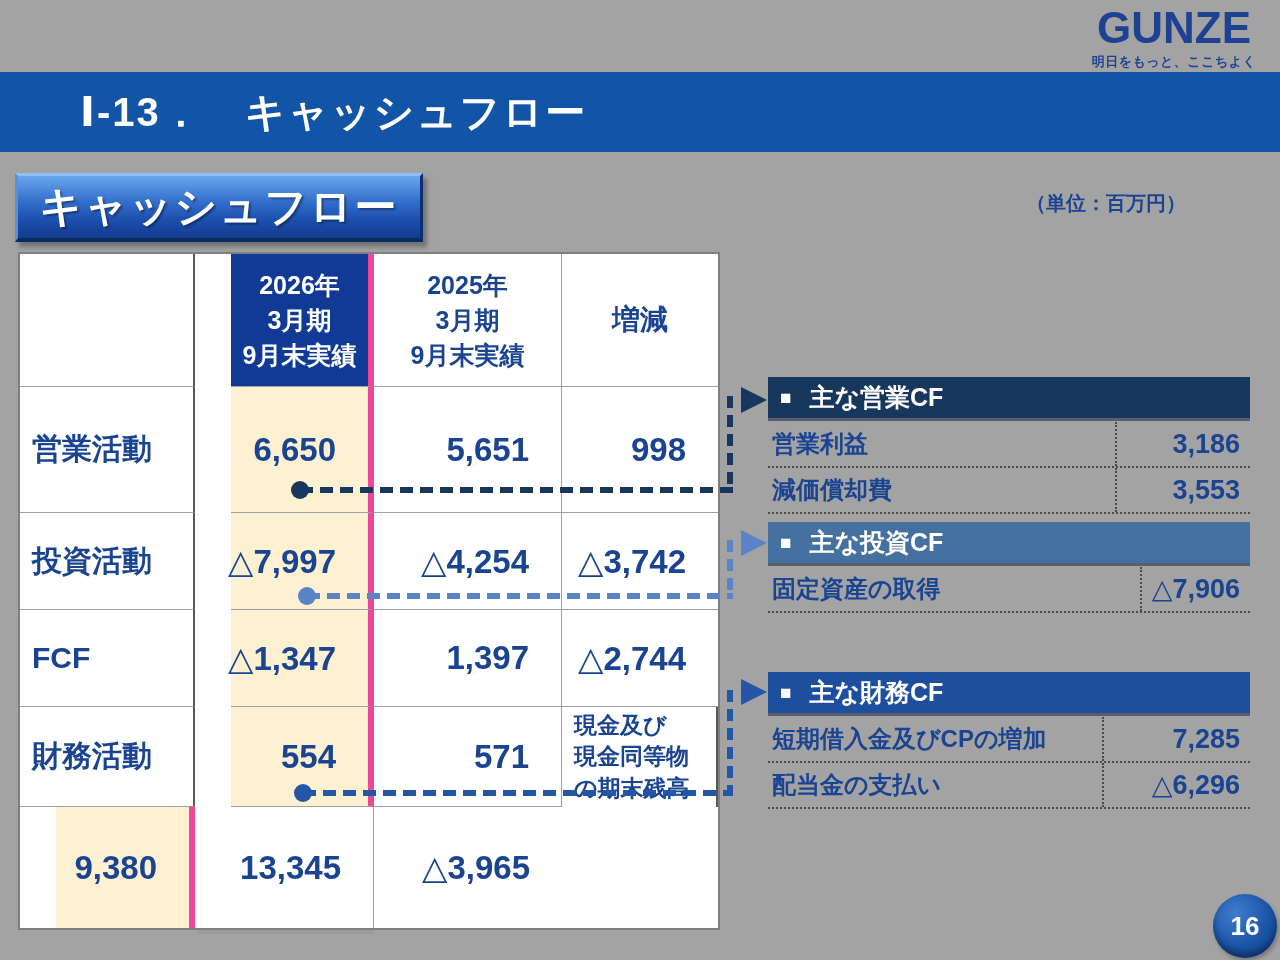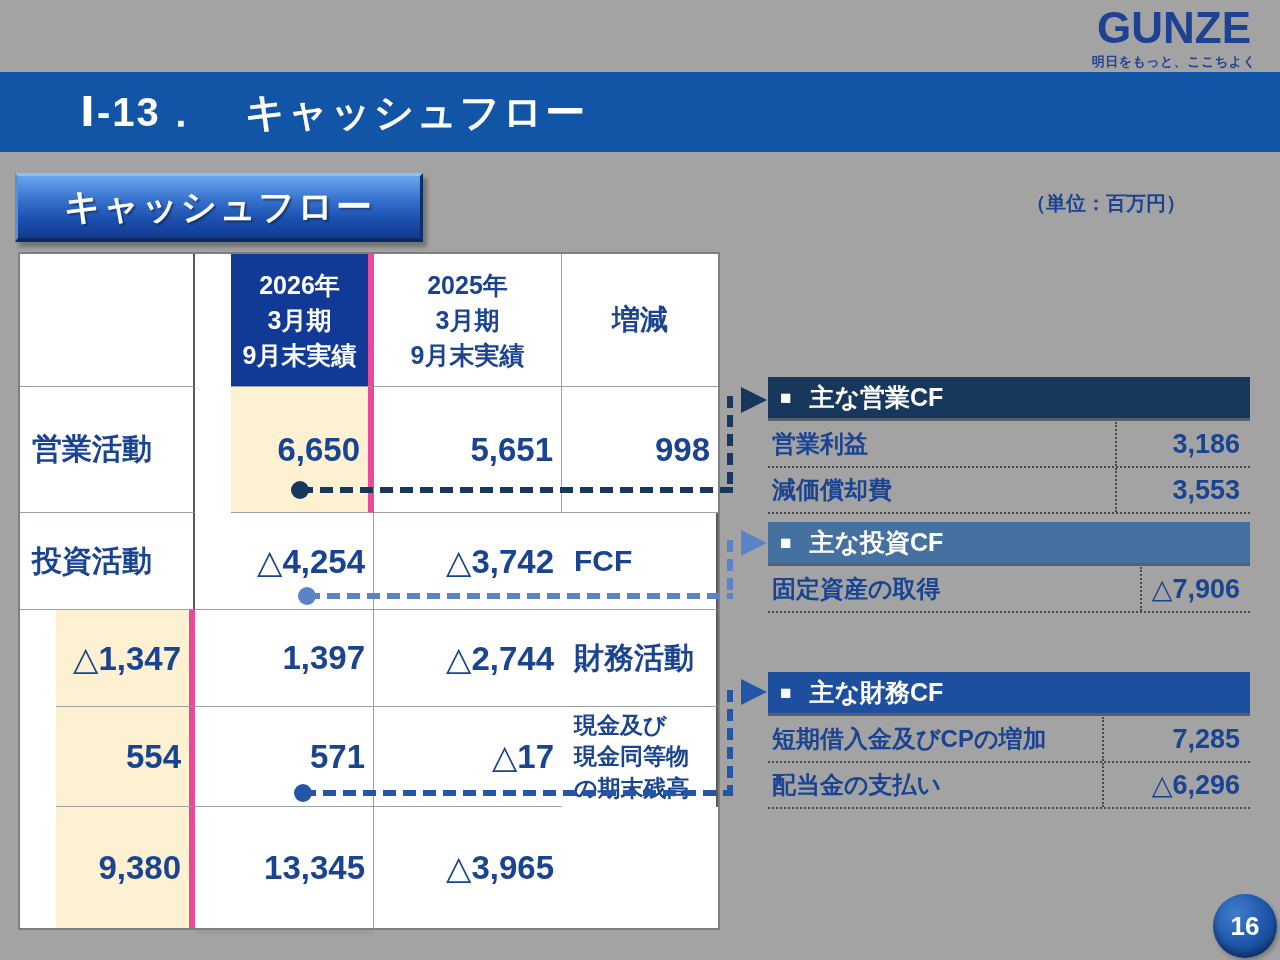--- a/index.html
+++ b/index.html
@@ -14,40 +14,40 @@
   
   .title-bar{position:absolute;left:0;top:72px;width:1280px;height:80px;background:#1254a5;display:flex;align-items:center;}
   .title-bar span{color:#ffffff;font-size:40px;font-weight:bold;margin-left:80px;letter-spacing:2px;}
 
   
   .badge{position:absolute;left:15px;top:173px;width:402px;height:62px;
     background:linear-gradient(180deg,#6aa6ec 0%,#3570cd 40%,#1c50ae 70%,#123c8e 100%);
     border-top:3px solid #8fc0f4;border-left:3px solid #5d8fd8;border-right:3px solid #0c2f6e;border-bottom:4px solid #092a63;
     box-shadow:4px 5px 4px rgba(90,90,90,0.65);
     display:flex;align-items:center;justify-content:center;box-sizing:content-box;}
-  .badge span{color:#ffffff;font-size:36px;font-weight:bold;letter-spacing:2px;text-shadow:2px 2px 2px rgba(0,0,0,0.35);}
+  .badge span{color:#ffffff;font-size:42px;font-weight:bold;letter-spacing:2px;text-shadow:2px 2px 2px rgba(0,0,0,0.35);}
 
   .unit-note{position:absolute;left:1026px;top:190px;width:220px;font-size:20px;font-weight:bold;color:#1a4491;white-space:nowrap;}
 
   
   .cf-table{position:absolute;left:18px;top:252px;width:702px;height:678px;display:grid;
     grid-template-columns:175px 179px 188px 156px;
     grid-template-rows:133px 126px 97px 97px 100px 121px;
     border:2px solid #7f7f7f;background:#ffffff;box-sizing:border-box;}
   .cell{border-right:1px solid #9aa0a6;border-bottom:1px solid #9aa0a6;display:flex;align-items:center;box-sizing:border-box;}
   .c0{border-right:2px solid #595959;align-items:center;}
   .c1{border-right:6px solid #ec4899;background:#fdf1d1;margin-left:36px;}
   .c3{border-right:none;}
   .rlast{border-bottom:none;}
   .h{justify-content:center;text-align:center;white-space:pre-line;font-weight:bold;color:#1a4491;font-size:25px;line-height:1.4;}
   .h.c1{background:#103a96;color:#ffffff;}
   .h.c3{font-size:28px;}
   .lbl{font-weight:bold;color:#1a4491;font-size:30px;padding-left:12px;white-space:pre-line;}
   .lbl.small{font-size:23px;line-height:1.35;}
-  .val{justify-content:flex-end;font-weight:bold;color:#1a4491;font-size:33px;padding-right:8px;}
+  .val{justify-content:flex-end;font-weight:bold;color:#1a4491;font-size:33px;padding-right:32px;}
   .col-shadow{position:absolute;left:197px;top:930px;width:177px;height:4px;background:#9a9a9a;opacity:0.75;}
 
   
   .dot{position:absolute;width:18px;height:18px;border-radius:50%;}
   .dash-h{position:absolute;height:6px;background:repeating-linear-gradient(90deg,var(--c) 0 13px,transparent 13px 20px);}
   .dash-v{position:absolute;width:6px;background:repeating-linear-gradient(180deg,var(--c) 0 12px,transparent 12px 19px);}
   .arrow{position:absolute;width:0;height:0;border-top:13px solid transparent;border-bottom:13px solid transparent;}
 
   
   .callout{position:absolute;left:768px;width:482px;}
@@ -105,20 +105,23 @@
         <span>6,650</span>
       </div>
     <div class="cell val c2">
         <span>5,651</span>
       </div>
     <div class="cell val c3">
         <span>998</span>
       </div>
 
     <div class="cell lbl c0"><span>投資活動</span></div>
+    <div class="cell val c1">
+        <span>△7,997</span>
+      </div>
     <div class="cell val c2">
         <span>△4,254</span>
       </div>
     <div class="cell val c3">
         <span>△3,742</span>
       </div>
 
     <div class="cell lbl c0"><span>FCF</span></div>
     <div class="cell val c1">
         <span>△1,347</span>
@@ -129,23 +132,20 @@
     <div class="cell val c3">
         <span>△2,744</span>
       </div>
 
     <div class="cell lbl c0"><span>財務活動</span></div>
     <div class="cell val c1">
         <span>554</span>
       </div>
     <div class="cell val c2">
         <span>571</span>
-      </div>
-    <div class="cell val c3">
-        <span>△17</span>
       </div>
 
     <div class="cell lbl small c0 rlast"><span>現金及び
 現金同等物
 の期末残高</span></div>
     <div class="cell val c1 rlast">
         <span>9,380</span>
       </div>
     <div class="cell val c2 rlast">
         <span>13,345</span>

